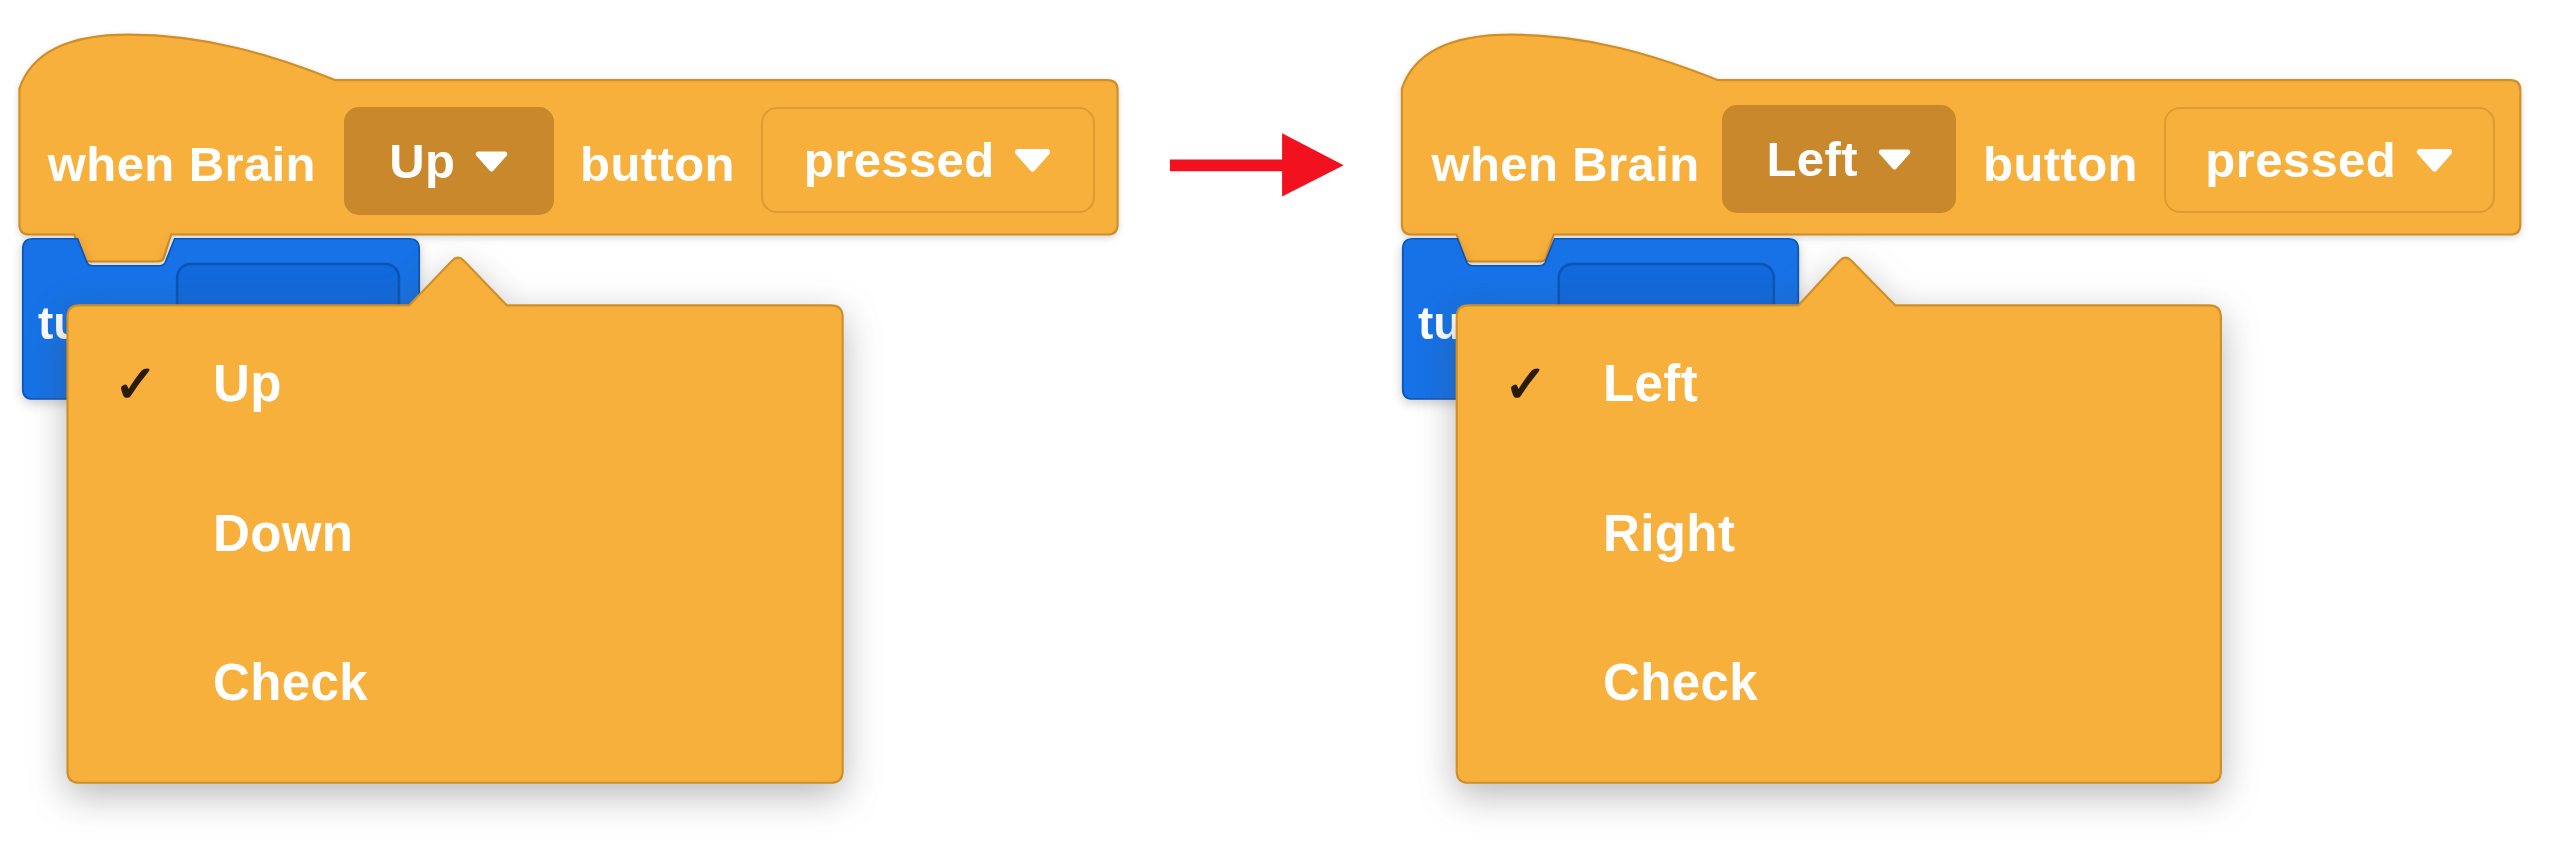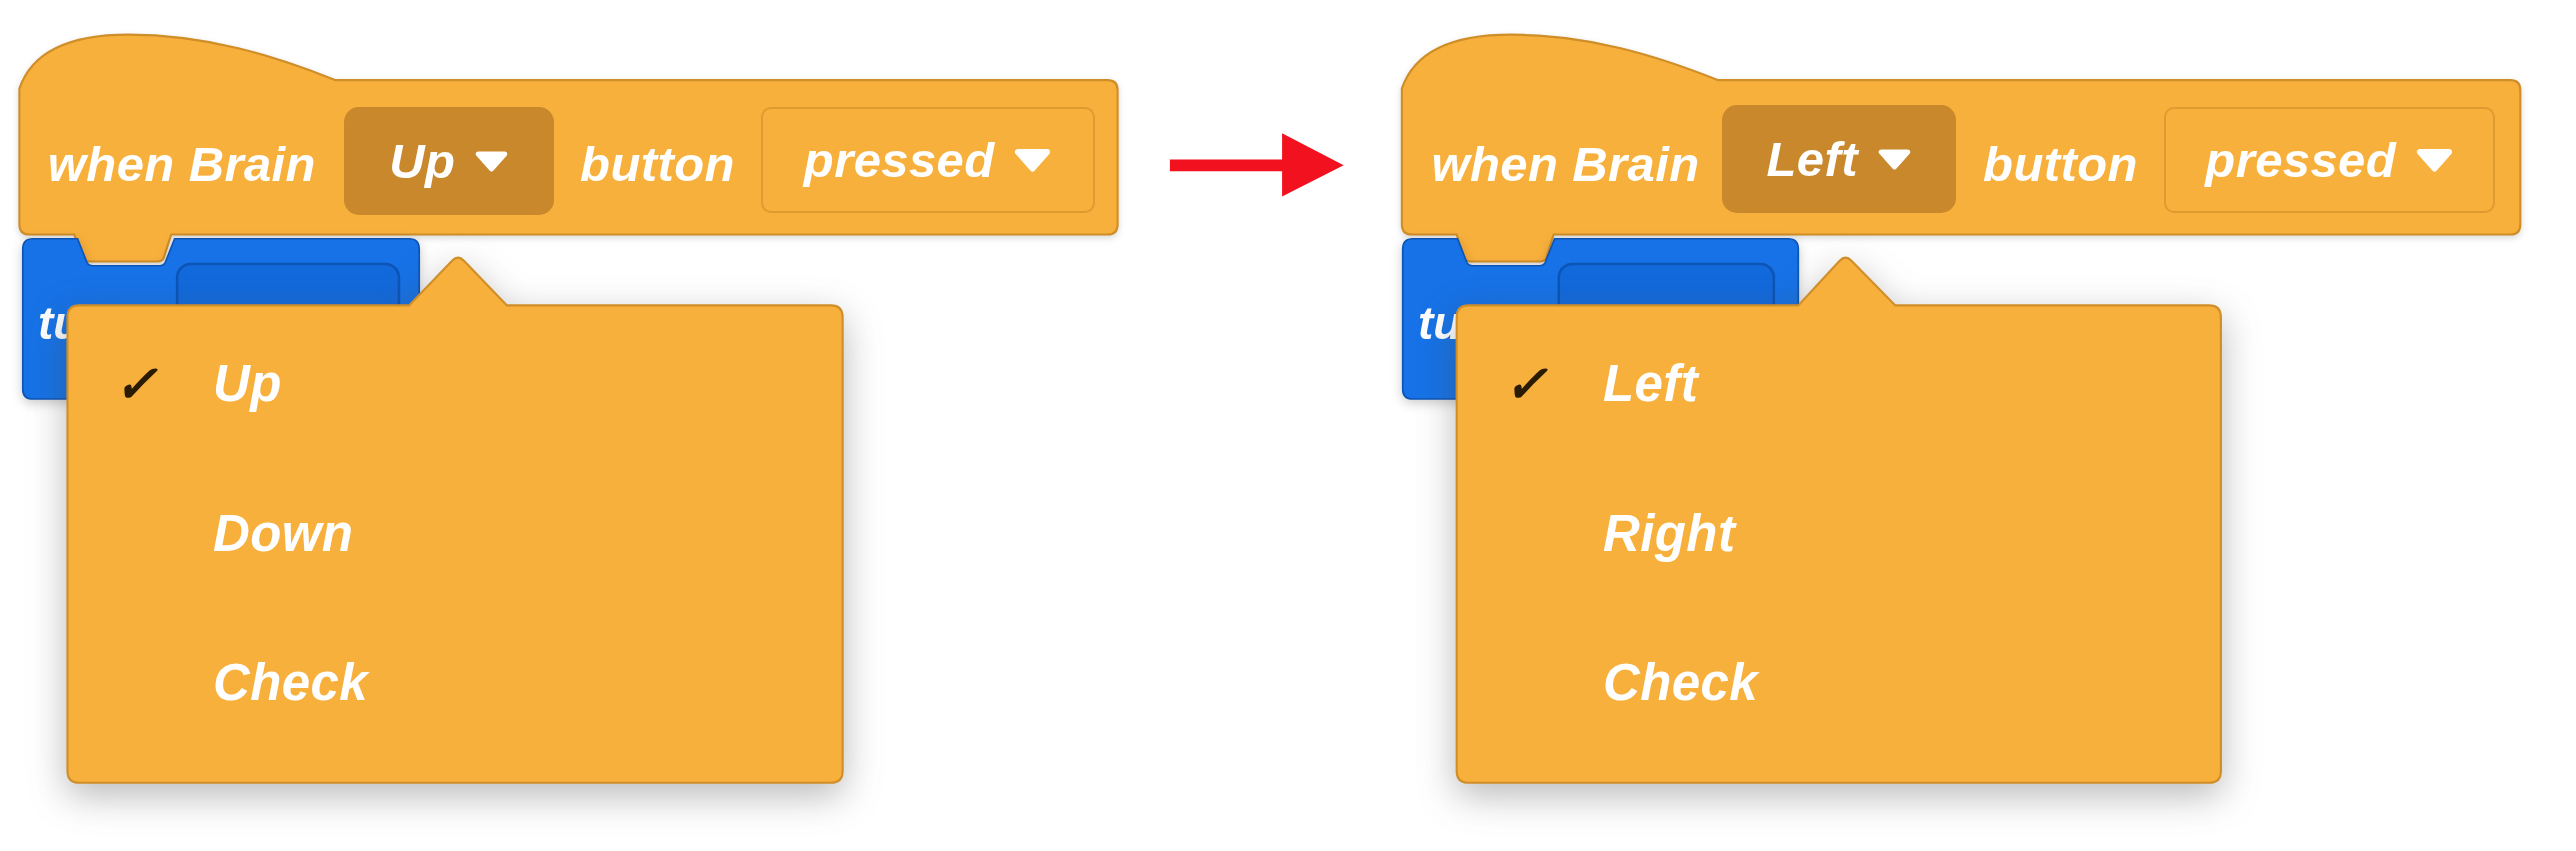--- a/index.html
+++ b/index.html
@@ -13,21 +13,20 @@
     --arrow_red:#f2121f;
     --text_white:#ffffff;
     --check_color:#2a1b03;
     --bg:#ffffff;
   }
   html,body{margin:0;padding:0;background:var(--bg);}
   #canvas{
     position:relative;width:2576px;height:852px;overflow:hidden;
     background:var(--bg);
     font-family:"Liberation Sans", sans-serif;
-    font-style:italic;
   }
   svg.layer{position:absolute;left:0;top:0;width:2576px;height:852px;}
   .layerA{z-index:1;}
   .overlayA{z-index:2;}
   .layerB{z-index:3;}
   .overlayB{z-index:4;}
 
   .hat{fill:var(--block_orange);stroke:var(--orange_border);stroke-width:2.5;filter:drop-shadow(0 3px 4px rgba(0,0,0,.15));}
   .blue{fill:var(--blue_block);stroke:var(--blue_border);stroke-width:2;filter:drop-shadow(0 4px 6px rgba(0,0,0,.2));}
   .bluefield{fill:var(--blue_field);stroke:var(--blue_border);stroke-width:3;}
@@ -38,21 +37,21 @@
   .blocklabel{
     justify-content:center;color:var(--text_white);
     font-size:49px;font-weight:600;letter-spacing:0.4px;
   }
   .fld{
     justify-content:center;gap:18.6px;border-radius:15px;
     color:var(--text_white);font-size:49px;font-weight:600;letter-spacing:0.4px;
     box-sizing:border-box;cursor:pointer;
   }
   .fld-dark{background:var(--orange_dark_field);}
-  .fld-outline{background:var(--block_orange);border:2.5px solid var(--outline_field_border);border-radius:10px;text-align:center;}
+  .fld-outline{background:var(--block_orange);border:2.5px solid var(--outline_field_border);border-radius:16px;text-align:center;}
   .caret{display:block;}
 
   .turnlabel{color:var(--text_white);font-size:46px;font-weight:600;}
 
   .menurow{
     height:147px;display:flex;align-items:center;cursor:pointer;
   }
   .menucheck{
     width:99px;padding-left:47px;font-size:52px;font-weight:700;color:var(--check_color);
     flex:none;

